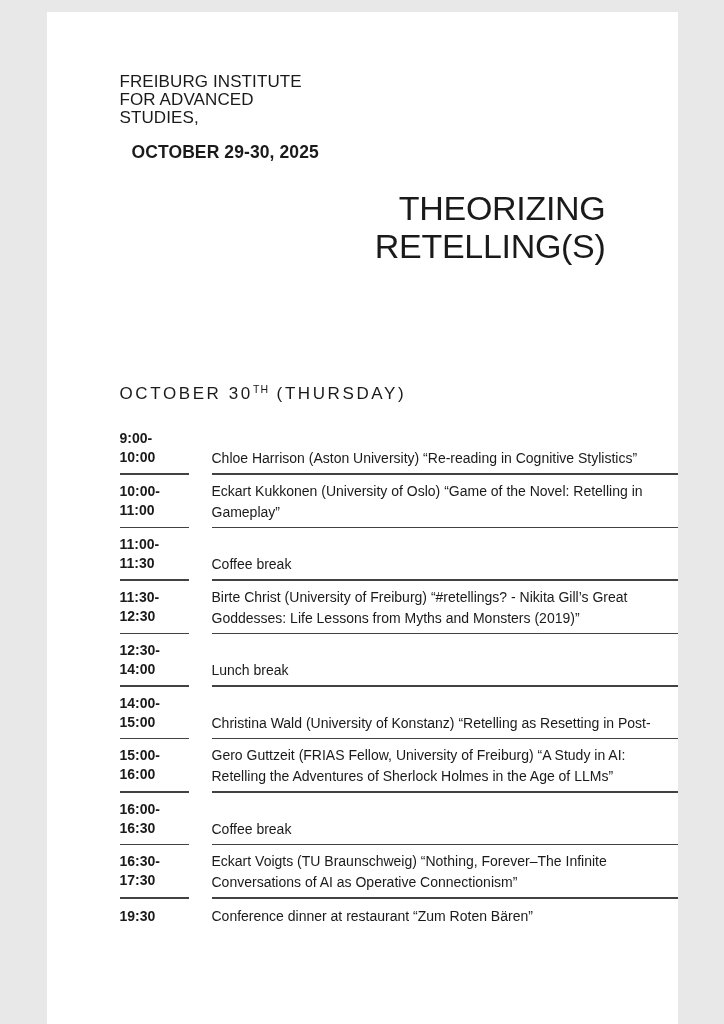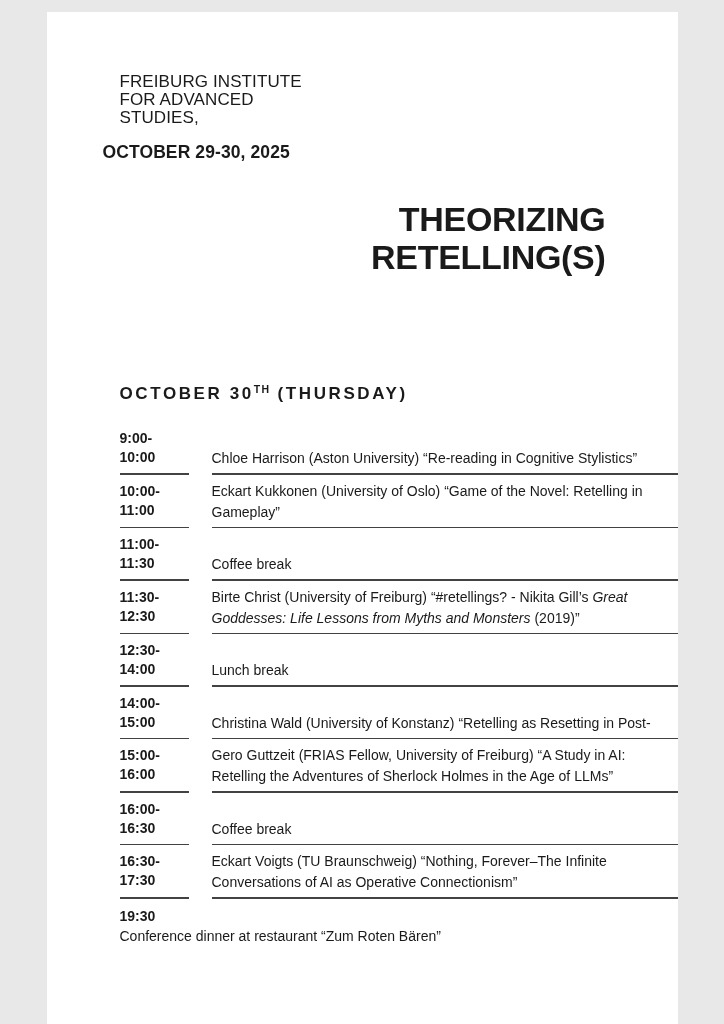--- a/index.html
+++ b/index.html
@@ -23,82 +23,82 @@
     position: absolute;
     left: 73px;
     top: 61px;
     font-size: 17px;
     line-height: 18px;
     letter-spacing: 0.1px;
     white-space: pre-line;
   }
   .dates {
     position: absolute;
-    left: 56px;
+    left: 85px;
     top: 130px;
     font-size: 17.5px;
     font-weight: 700;
     letter-spacing: 0.1px;
   }
   .title {
     position: absolute;
     right: 72px;
-    top: 188px;
+    top: 177px;
     text-align: right;
     font-size: 34px;
-    font-weight: 700;
+    font-weight: 400;
     line-height: 38px;
     letter-spacing: -0.3px;
     white-space: pre-line;
   }
   .day-heading {
     position: absolute;
     left: 73px;
     top: 372px;
     font-size: 17px;
-    font-weight: 700;
+    font-weight: 400;
     letter-spacing: 2.6px;
   }
   .day-heading .ordinal {
     font-size: 10.5px;
     letter-spacing: 1.2px;
     position: relative;
     top: -6px;
   }
   .schedule {
     position: absolute;
     left: 73px;
     top: 410px;
     width: 580px;
   }
   .row {
     display: flex;
     min-height: 51px;
     padding: 6px 0 4px;
   }
-  .row:last-of-type { min-height: 0; padding-top: 7px; flex-direction: column; }
+  .row:last-of-type { min-height: 0; padding-top: 7px; }
   .time {
     flex: none;
     width: 92px;
     font-size: 14px;
     line-height: 19px;
     white-space: pre-line;
     padding-top: 1px;
     font-weight: bold;
   }
   .desc {
     width: 488px;
     font-size: 14px;
     line-height: 21px;
     display: flex;
     flex-direction: column;
     justify-content: flex-end;
   }
   .desc .line { white-space: nowrap; }
-  .desc .it { font-style: italic; }
+  .desc .it { }
   .divider { display: flex; }
   .divider .short {
     width: 69px;
     height: 1.5px;
     background: var(--divider);
   }
   .divider .long {
     margin-left: 23px;
     width: 488px;
     height: 1.5px;

